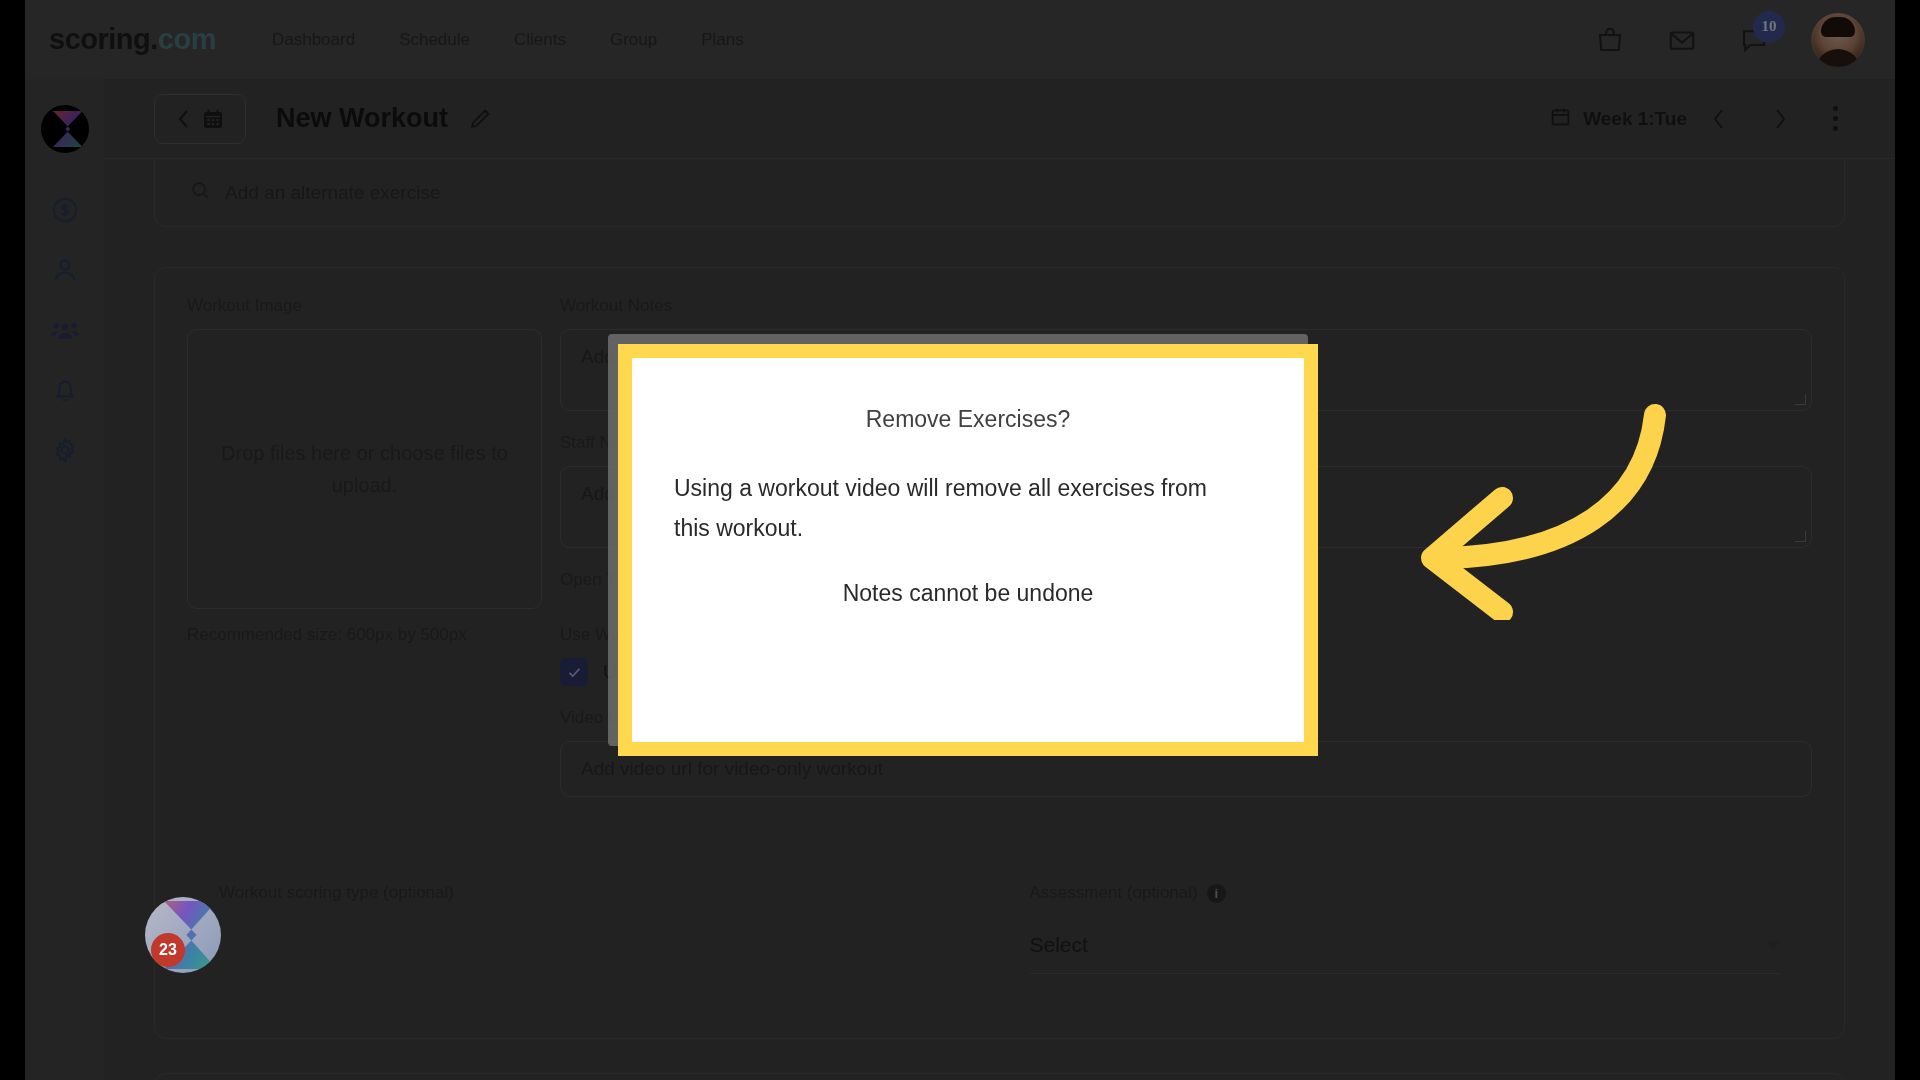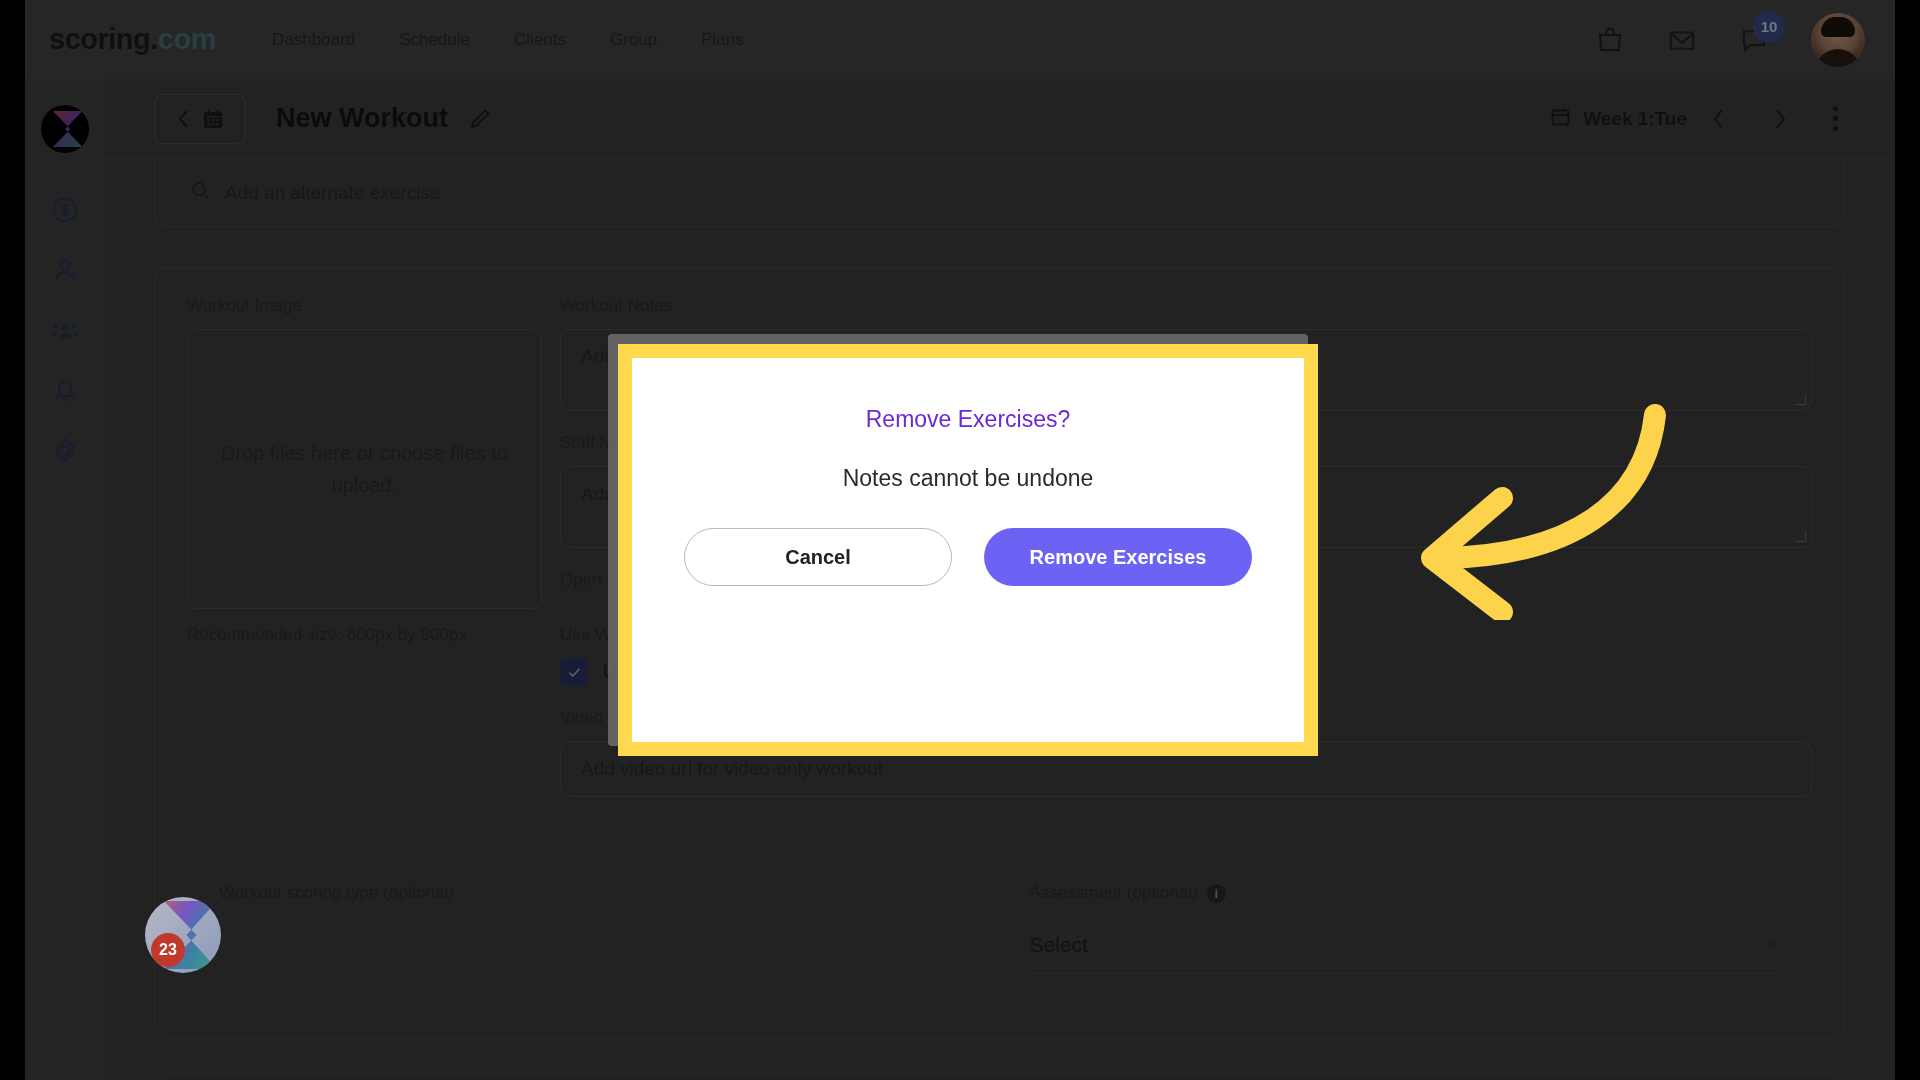--- a/index.html
+++ b/index.html
@@ -33,21 +33,21 @@
   }
   .brand {
     margin-left: 24px;
     font-size: 29px; font-weight: 700; letter-spacing: -0.5px;
     color: #1c1c1c;
   }
   .brand .dot { color: #1c1c1c; }
   .brand .com { color: #4a737d; margin-top: 32px; }
   .navlinks { display: flex; align-items: center; margin-left: 56px; gap: 44px; }
   .navlink { font-size: 17px; color: #2a2a2a; cursor: pointer; }
-  .topright { margin-left: auto; display: flex; align-items: center; gap: 42px; margin-right: 30px; }
+  .topright { margin-left: auto; display: flex; align-items: center; gap: 42px; margin-right: 30px; font-family: Liberation Serif, serif; }
   .ticon { width: 30px; height: 30px; position: relative; color: #222; cursor: pointer; }
   .ticon svg { display: block; width: 30px; height: 30px; }
   .badge-blue {
     position: absolute; top: -14px; right: -16px;
     min-width: 32px; height: 32px; border-radius: 16px;
     background: #3c4c8c; color: #cfd4e8;
     font-size: 15px; font-weight: 600;
     display: flex; align-items: center; justify-content: center;
     padding: 0 7px;
   }
@@ -194,21 +194,21 @@
   .modal-shadow {
     position: absolute; left: 608px; top: 334px; width: 700px; height: 412px;
     background: rgba(120,120,120,0.75); border-radius: 4px; z-index: 60;
   }
   .modal {
     position: absolute; left: 618px; top: 344px; width: 700px; height: 412px;
     background: #ffffff; border: 14px solid #ffd84d; z-index: 61;
     display: flex; flex-direction: column; align-items: center;
     padding: 48px 42px 0;
   }
-  .m-title { font-size: 23px; color: #6d28d9; font-weight: 400; text-align:center; }
+  .m-title { font-size: 23px; color: #404040; font-weight: 400; text-align:center; }
   .m-body {
     margin-top: 36px; font-size: 23px; color: #2a2a2a; line-height: 1.72;
     align-self: flex-start; text-align: left; max-width: 560px;
   }
   .m-sub { margin-top: 32px; font-size: 23px; color: #2a2a2a; text-align: center; }
   .m-actions { margin-top: 36px; display: flex; gap: 32px; }
   .btn {
     height: 58px; border-radius: 29px; display:flex; align-items:center; justify-content:center;
     font-size: 20px; font-weight: 700; cursor: pointer;
   }
@@ -448,25 +448,22 @@
       <div class="bubble">
           <div class="z2"></div>
         </div>
       <div class="bubble-badge">23</div>
     </div>
   </div>
 
   <div class="modal-shadow"></div>
   <div class="modal">
     <div class="m-title">Remove Exercises?</div>
+    <div class="m-body">Using a workout video will remove all exercises from this workout.</div>
     <div class="m-sub">Notes cannot be undone</div>
-    <div class="m-actions">
-      <div class="btn btn-cancel">Cancel</div>
-      <div class="btn btn-primary">Remove Exercises</div>
-    </div>
   </div>
 
   <div class="arrow">
     <svg width="300" height="230" viewBox="0 0 300 230" fill="none">
       <path d="M285 25 C 275 115, 200 165, 75 168" stroke="#fcd34a" stroke-width="22" stroke-linecap="round"></path>
       <path d="M132 108 L 62 168 L 132 222" stroke="#fcd34a" stroke-width="22" stroke-linecap="round" stroke-linejoin="round" fill="none"></path>
     </svg>
   </div>
 </div>
 

